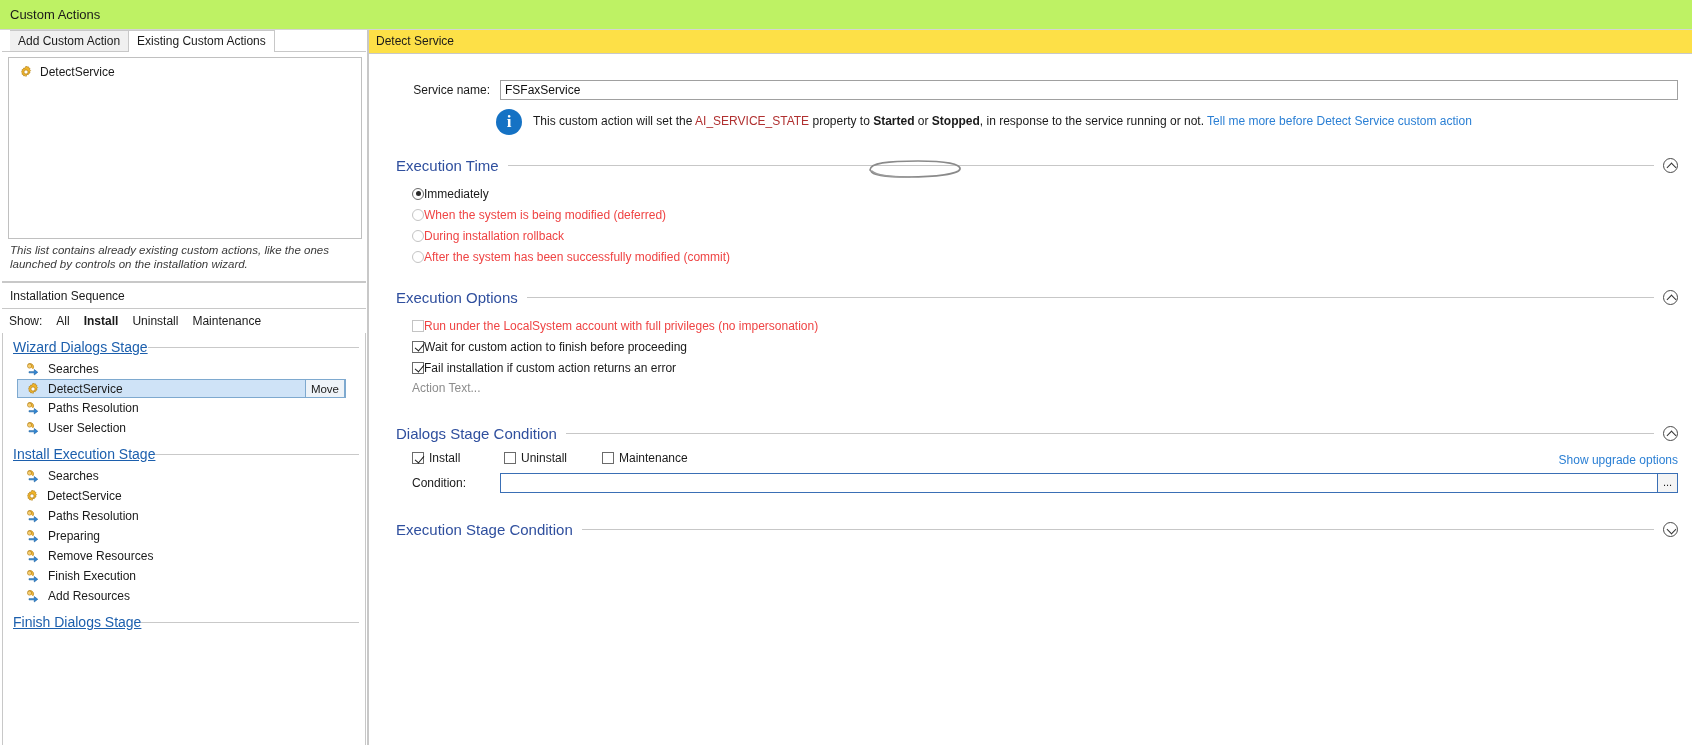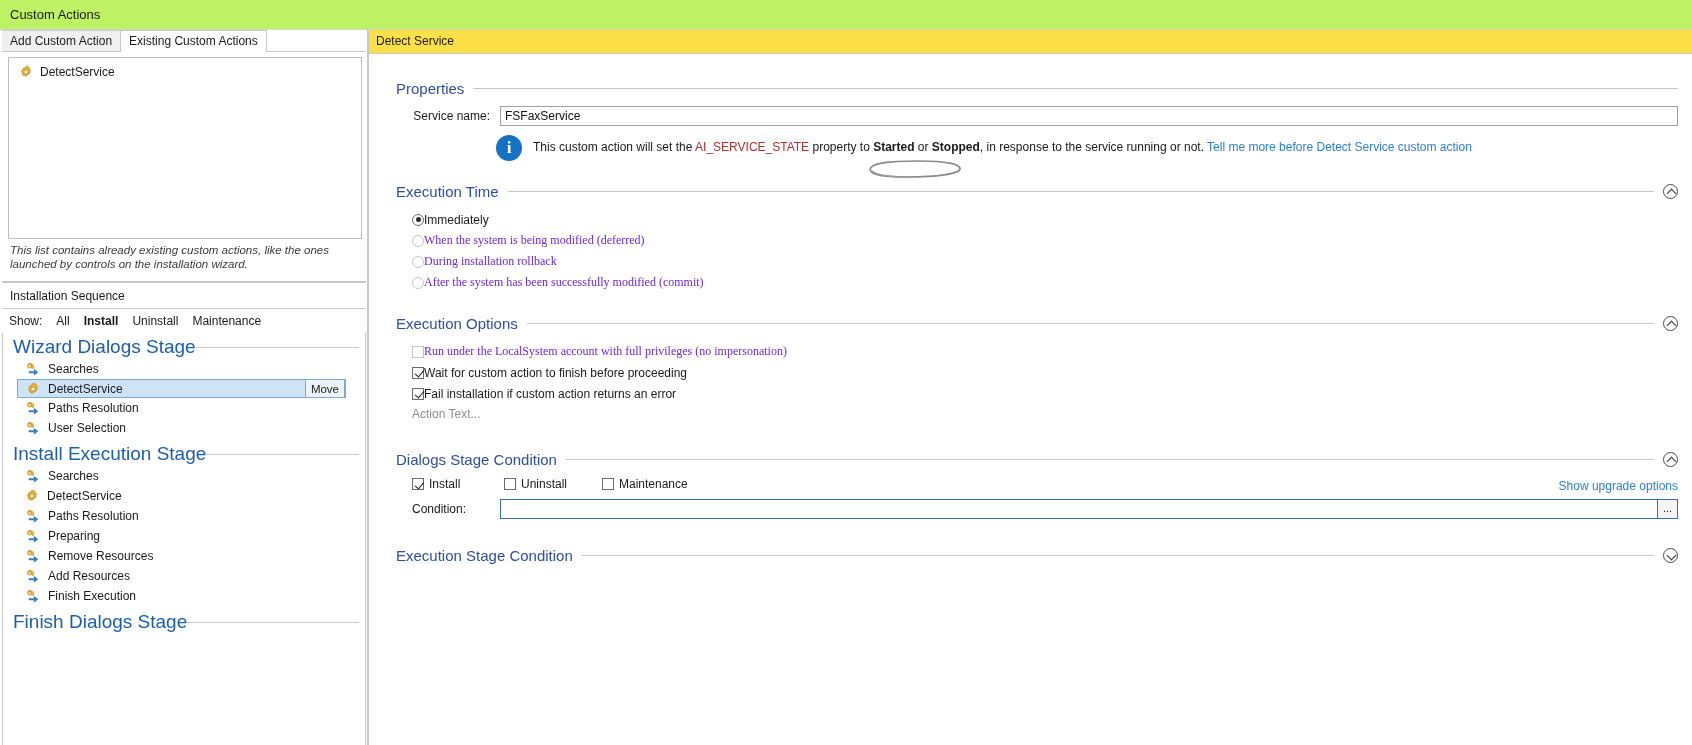--- a/index.html
+++ b/index.html
@@ -49,21 +49,21 @@
     padding: 0 8px;
     font-size: 12px;
     color: #1a1a1a;
     background: #f0f0f0;
     border: 1px solid #c8c8c8;
     border-bottom: none;
     margin-right: -1px;
     cursor: default;
     white-space: nowrap;
   }
-  .tab.inactive { background: #f0f0f0; border-left: none; }
+  .tab.inactive { background: #f0f0f0; border-left: none; margin-left: 8px; }
   .tab.active {
     background: #ffffff;
     position: relative;
     z-index: 3;
     margin-bottom: -1px;
     height: 22px;
     line-height: 21px;
   }
 
   
@@ -121,22 +121,23 @@
     border-top: none;
     overflow: hidden;
     position: relative;
     padding-top: 2px;
   }
   .stage-head {
     display: flex; align-items: center;
     gap: 0;
     padding: 2px 6px 2px 10px;
     color: #1c5fad;
-    font-size: 19px;
+    font-size: 14px;
     height: 24px;
+    text-decoration: underline;
   }
   .stage-head .rule { flex: 1; height: 1px; background: #c9c9c9; }
   .seq-item {
     display: flex; align-items: center;
     gap: 8px;
     height: 20px;
     padding-left: 22px;
     font-size: 12px;
     position: relative;
   }
@@ -297,21 +298,21 @@
   .cbox.dis { border-color: #c4c4c4; }
   .cbox.on::after {
     content: "";
     position: absolute;
     left: 3.5px; top: 0.5px;
     width: 4px; height: 8px;
     border-right: 1.6px solid #1a1a1a;
     border-bottom: 1.6px solid #1a1a1a;
     transform: rotate(40deg);
   }
-  .dim { color: #6d28d9; font-family: Liberation Serif, serif; }
+  .dim { color: #ef4444; }
   .dim2 { color: #8d8d8d; }
 
   #action-text { padding-left: 16px; font-size: 12px; margin-top: 3px; }
 
   
   #dsc-checks {
     display: flex; align-items: center;
     padding-left: 16px; margin-bottom: 8px;
     position: relative;
   }
@@ -481,52 +482,48 @@
         </svg>
         <span>Remove Resources</span>
       </div>
 
       <div class="seq-item">
         <svg class="arrow-ico" viewBox="0 0 16 16">
           <path d="M2.5 2.8c1.6-1.3 4-1.3 5.5.1 1.5 1.4 1.6 3.6.3 5.1" fill="#f2b93e" stroke="#b07d12" stroke-width=".8"></path>
           <circle cx="4.6" cy="4.6" r="2.4" fill="#f7cf73" stroke="#b07d12" stroke-width=".7"></circle>
           <path d="M4 11h6V8.6l4 3.1-4 3.1V12.4H4z" fill="#2f86d8" stroke="#1b5f9e" stroke-width=".7"></path>
         </svg>
+        <span>Finish Execution</span>
+      </div>
+
+      <div class="seq-item">
+        <svg class="arrow-ico" viewBox="0 0 16 16">
+          <path d="M2.5 2.8c1.6-1.3 4-1.3 5.5.1 1.5 1.4 1.6 3.6.3 5.1" fill="#f2b93e" stroke="#b07d12" stroke-width=".8"></path>
+          <circle cx="4.6" cy="4.6" r="2.4" fill="#f7cf73" stroke="#b07d12" stroke-width=".7"></circle>
+          <path d="M4 11h6V8.6l4 3.1-4 3.1V12.4H4z" fill="#2f86d8" stroke="#1b5f9e" stroke-width=".7"></path>
+        </svg>
         <span>Add Resources</span>
-      </div>
-
-      <div class="seq-item">
-        <svg class="arrow-ico" viewBox="0 0 16 16">
-          <path d="M2.5 2.8c1.6-1.3 4-1.3 5.5.1 1.5 1.4 1.6 3.6.3 5.1" fill="#f2b93e" stroke="#b07d12" stroke-width=".8"></path>
-          <circle cx="4.6" cy="4.6" r="2.4" fill="#f7cf73" stroke="#b07d12" stroke-width=".7"></circle>
-          <path d="M4 11h6V8.6l4 3.1-4 3.1V12.4H4z" fill="#2f86d8" stroke="#1b5f9e" stroke-width=".7"></path>
-        </svg>
-        <span>Finish Execution</span>
       </div>
 
       <div class="stage-head" style="margin-top:4px;">
         <span class="title">Finish Dialogs Stage</span>
         <span class="rule"></span>
       </div>
 
     </div>
   </div>
 
   <div id="splitter"></div>
 
   <div id="right">
     <div id="right-header">Detect Service</div>
 
     <div id="right-body">
       <div id="right-inner">
 
-        <div class="section">
-          <span class="title">Properties</span>
-          <span class="rule"></span>
-        </div>
 
         <div class="prop-row">
           <span class="prop-label">Service name:</span>
           <input class="txtfield" type="text" value="FSFaxService" style="">
         </div>
 
         <svg id="annot" viewBox="0 0 100 22">
           <path d="M4,12 C4,5 22,3 52,3 C80,3 95,6 94,11 C93,16 70,19 42,19 C20,19 6,17 5,13" fill="none" stroke="#8a8a8a" stroke-width="1.7" stroke-linecap="round"></path>
           <path d="M6,13 C10,17 24,19 44,19" fill="none" stroke="#9a9a9a" stroke-width="1.3" stroke-linecap="round"></path>
         </svg>

